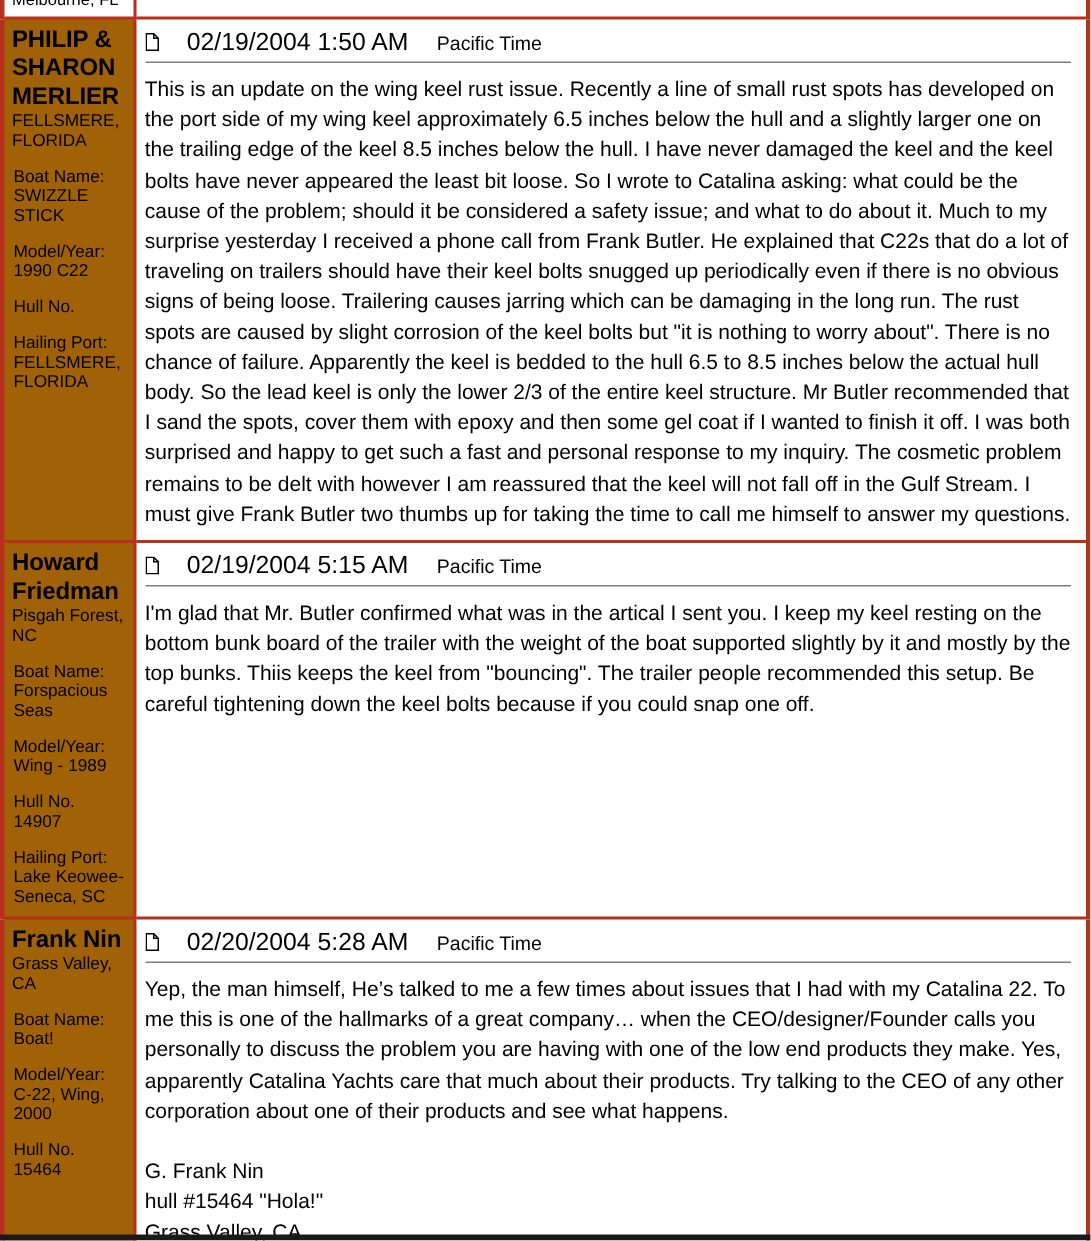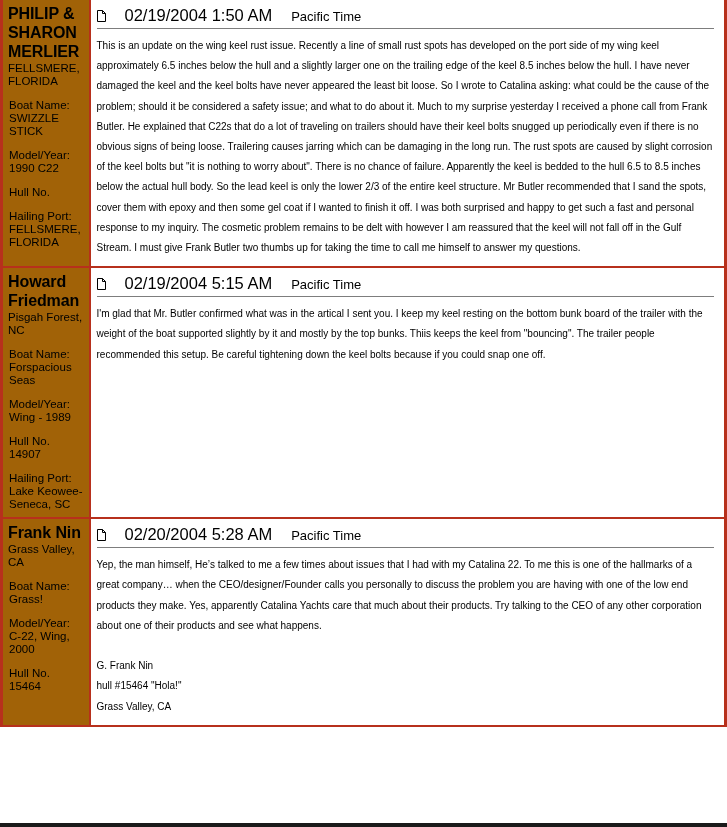--- a/index.html
+++ b/index.html
@@ -129,21 +129,21 @@
     content: "";
     position: absolute;
     left: 0;
     top: -1px;
     width: 1px;
     height: 4px;
     background: #7d7d7d;
   }
 
   .post-body {
-    font-size: 10px;
+    font-size: 14px;
     line-height: 20.2px;
     color: #000;
     margin: 0;
     white-space: pre-wrap;
     word-wrap: break-word;
   }
 
   .bottom-strip {
     position: absolute;
     left: 0;
@@ -152,20 +152,26 @@
     height: 4px;
     background: #1a1a1a;
   }
 </style>
 </head>
 <body>
 
 <table class="forum-table">
   <tbody>
 
+    <tr class="clipped-row">
+      <td class="clipped-cell-left">
+        <div class="clipped-text">Melbourne, FL</div>
+      </td>
+      <td class="clipped-cell-right"></td>
+    </tr>
 
     <tr class="post-row">
       <td class="author-cell">
         <div class="author-name">PHILIP &amp; SHARON MERLIER</div>
         <div class="author-location">FELLSMERE, FLORIDA</div>
         <div class="author-field">
           <span>Boat Name:</span><br>
           <span>SWIZZLE STICK</span>
         </div>
         <div class="author-field">
@@ -231,21 +237,21 @@
         <div class="post-body">I'm glad that Mr. Butler confirmed what was in the artical I sent you. I keep my keel resting on the bottom bunk board of the trailer with the weight of the boat supported slightly by it and mostly by the top bunks. Thiis keeps the keel from "bouncing". The trailer people recommended this setup. Be careful tightening down the keel bolts because if you could snap one off.</div>
       </td>
     </tr>
 
     <tr class="post-row">
       <td class="author-cell">
         <div class="author-name">Frank Nin</div>
         <div class="author-location">Grass Valley, CA</div>
         <div class="author-field">
           <span>Boat Name:</span><br>
-          <span>Grass!</span>
+          <span>Boat!</span>
         </div>
         <div class="author-field">
           <span>Model/Year: C-22, Wing, 2000</span>
         </div>
         <div class="author-field">
           <span>Hull No. 15464</span>
         </div>
 
       </td>
       <td class="body-cell">

